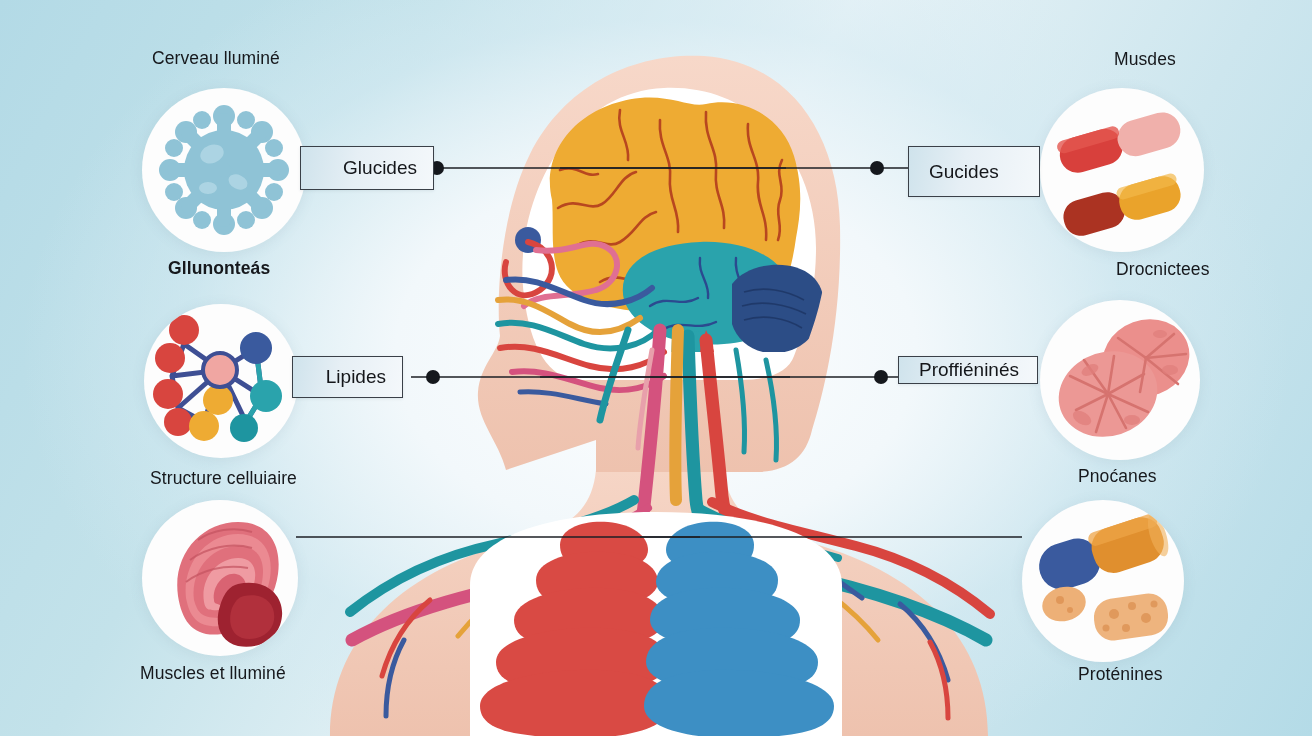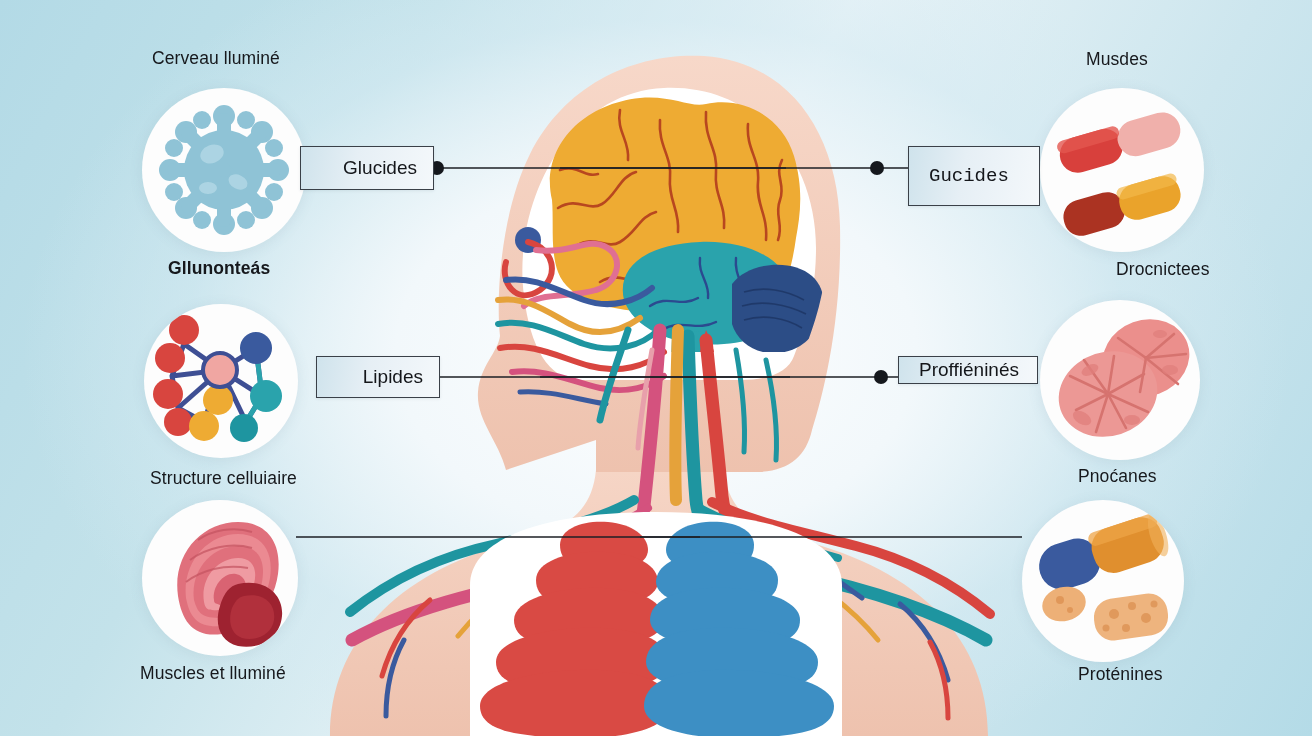--- a/index.html
+++ b/index.html
@@ -274,21 +274,21 @@
           <circle cx="100" cy="124" r="14" fill="#1e95a0"></circle>
           <circle cx="60" cy="122" r="15" fill="#eeab33"></circle>
           <circle cx="74" cy="96" r="15" fill="#eeab33"></circle>
           <circle cx="76" cy="66" r="17" fill="#f0a6a2" stroke="#3e4f94" stroke-width="4"></circle>
         </g>
       </svg>
     </div>
     <div class="cap-sub" style="left:150px; top:468px;">Structure celluiaire</div>
   </div>
 
-  <div class="chip left" style="left:316px; top:356px; width:124px; height:42px;padding-left:39px;">
+  <div class="chip left" style="left:292px; top:356px; width:111px; height:42px;padding-left:39px;">
     <span>Lipides</span>
   </div>
 
   <div class="node">
     <div class="bubble" style="left:142px; top:500px; width:156px; height:156px;">
       <svg viewBox="0 0 156 156">
         <g>
           <path d="M36 96 C30 54 60 22 96 22 C126 22 140 44 136 74
                    C132 104 110 130 80 134 C52 138 40 122 36 96 Z" fill="#e0707c"></path>
           <path d="M44 98 C40 62 66 34 96 34 C120 34 132 52 128 78
@@ -308,39 +308,39 @@
           <path d="M56 40 C70 30 92 26 110 32"></path>
           <path d="M48 60 C64 48 88 42 110 48"></path>
           <path d="M44 82 C60 70 82 64 106 68"></path>
         </g>
       </svg>
     </div>
     <div class="cap-sub" style="left:140px; top:663px;">Muscles et lluminé</div>
   </div>
 
   <div class="node">
-    <div class="cap-title" style="left:1086px; top:49px;text-align:center;">Musdes</div>
+    <div class="cap-title" style="left:1114px; top:49px;text-align:center;">Musdes</div>
     <div class="bubble" style="left:1040px; top:88px; width:164px; height:164px;">
       <svg viewBox="0 0 164 164">
         <g transform="rotate(-16 82 54)">
           <rect x="18" y="36" width="64" height="36" rx="18" fill="#d8403c"></rect>
           <rect x="78" y="36" width="64" height="36" rx="18" fill="#f0b0ab"></rect>
           <rect x="18" y="36" width="64" height="13" rx="7" fill="#e4564f" opacity="0.8"></rect>
         </g>
         <g transform="rotate(-16 82 118)">
           <rect x="22" y="100" width="62" height="36" rx="17" fill="#ab3322"></rect>
           <rect x="80" y="100" width="62" height="36" rx="17" fill="#eaa32b"></rect>
           <rect x="80" y="100" width="62" height="12" rx="6" fill="#f2b84a" opacity="0.7"></rect>
         </g>
       </svg>
     </div>
     <div class="cap-sub" style="left:1116px; top:259px;">Drocnictees</div>
   </div>
 
-  <div class="chip right" style="left:908px; top:146px; width:132px; height:60px;font-family:Liberation Mono, monospace;">
+  <div class="chip right" style="left:908px; top:146px; width:132px; height:51px;">
     <span>Gucides</span>
   </div>
 
   <div class="node">
     <div class="bubble" style="left:1040px; top:300px; width:160px; height:160px;">
       <svg viewBox="0 0 160 160">
         <g>
           <ellipse cx="106" cy="58" rx="44" ry="38" transform="rotate(-20 106 58)" fill="#eb8f8c"></ellipse>
           <ellipse cx="68" cy="94" rx="50" ry="42" transform="rotate(-18 68 94)" fill="#ec9895"></ellipse>
           <g stroke="#d6736f" stroke-width="2.6" fill="none" stroke-linecap="round">

